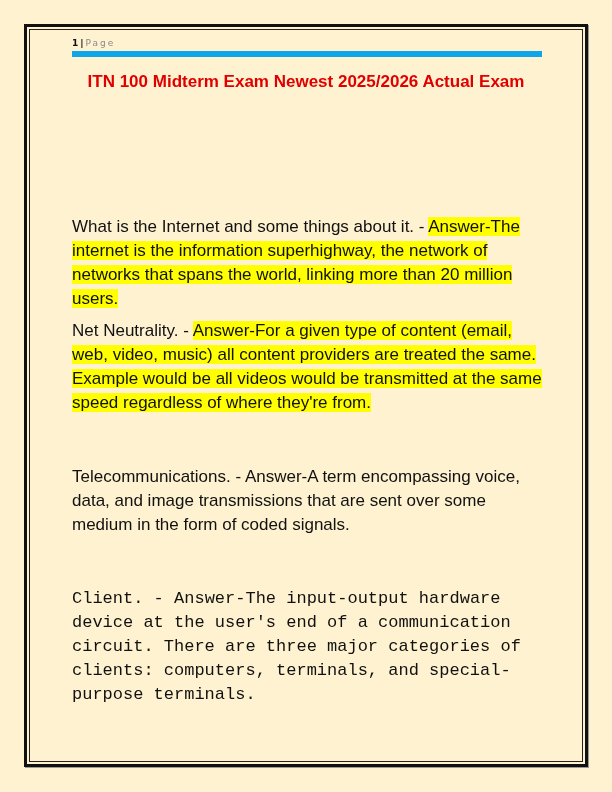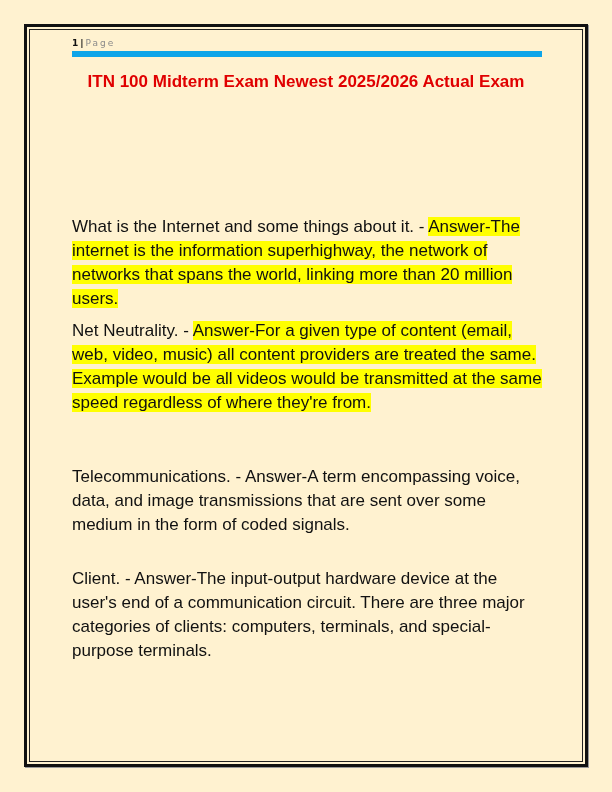--- a/index.html
+++ b/index.html
@@ -68,21 +68,21 @@
       font-size: 17px;
       line-height: 24px;
       color: #111;
     }
     .hl {
       background: #ffff00;
     }
     #q1 { top: 183px; margin-top: 32px; }
     #q2 { top: 319px; }
     #q3 { top: 465px; }
-    #q4 { top: 567px; }
+    #q4 { top: 587px; font-family: Liberation Mono, monospace; }
   </style>
 </head>
 <body>
 
 <div class="frame-outer">
   <div class="frame-inner"></div>
 </div>
 
 <div class="header">
   <span class="num">1</span><span class="sep">|</span><span class="page-word">Page</span>

